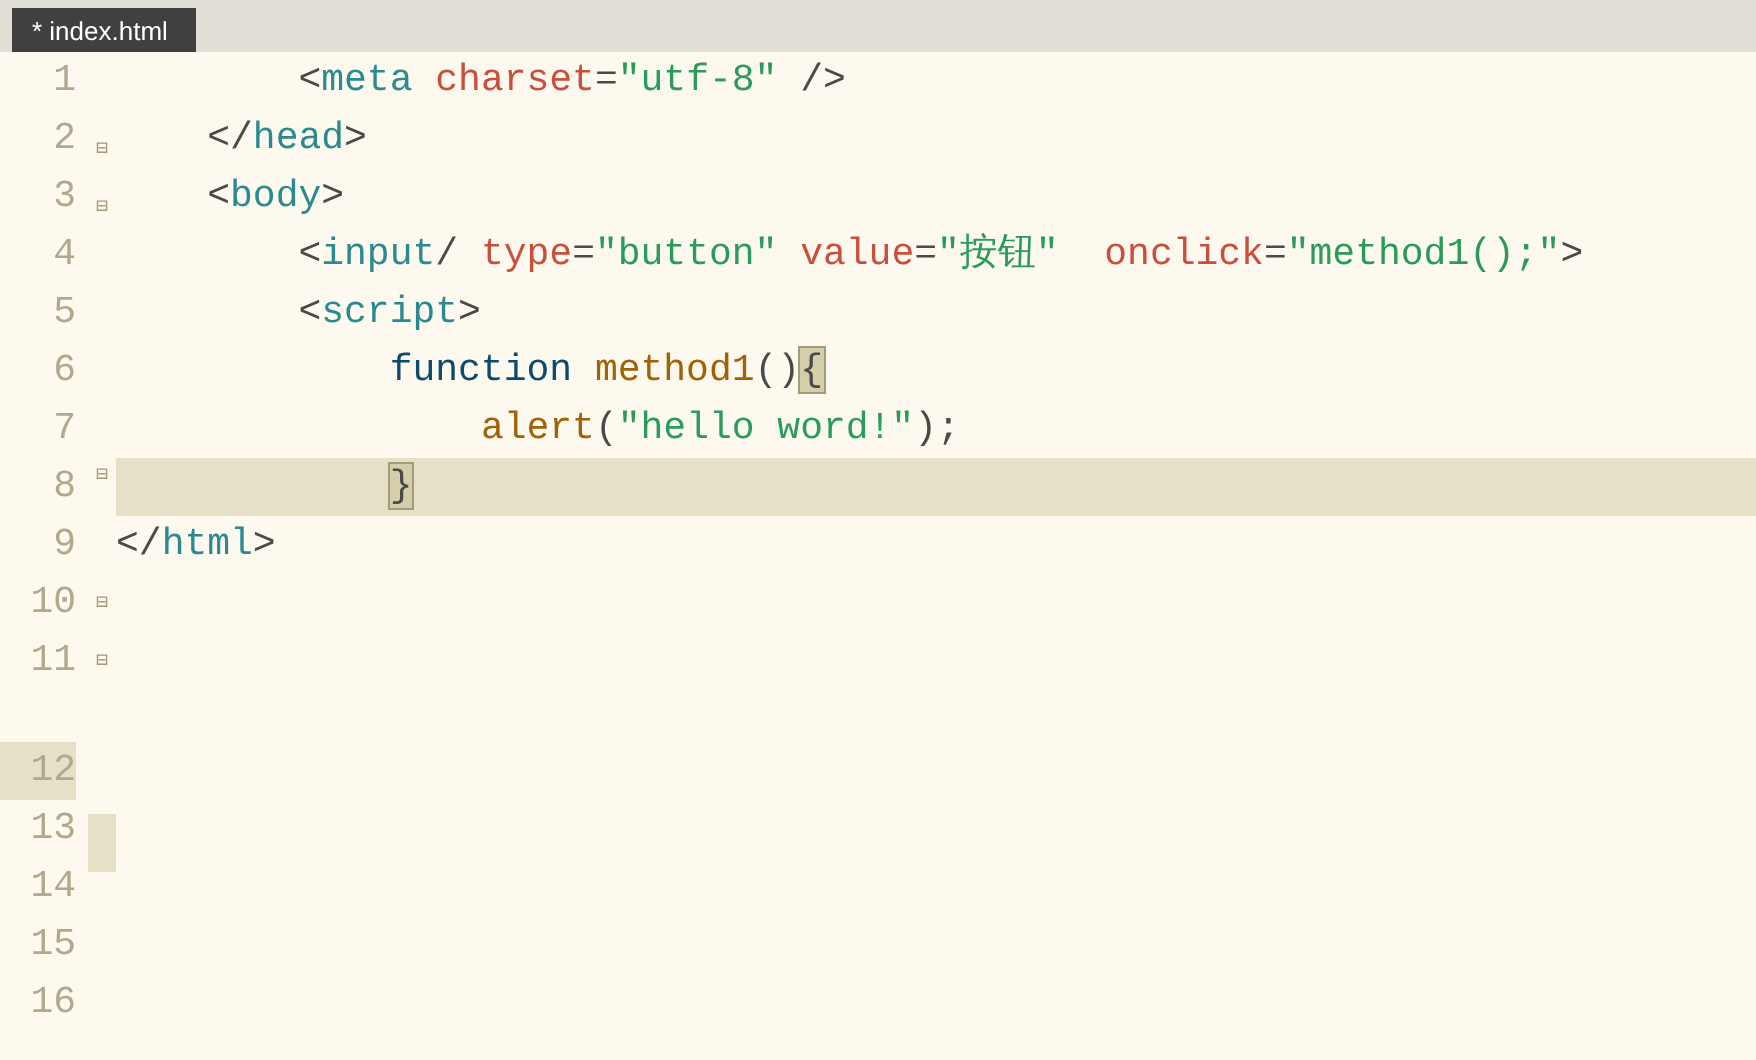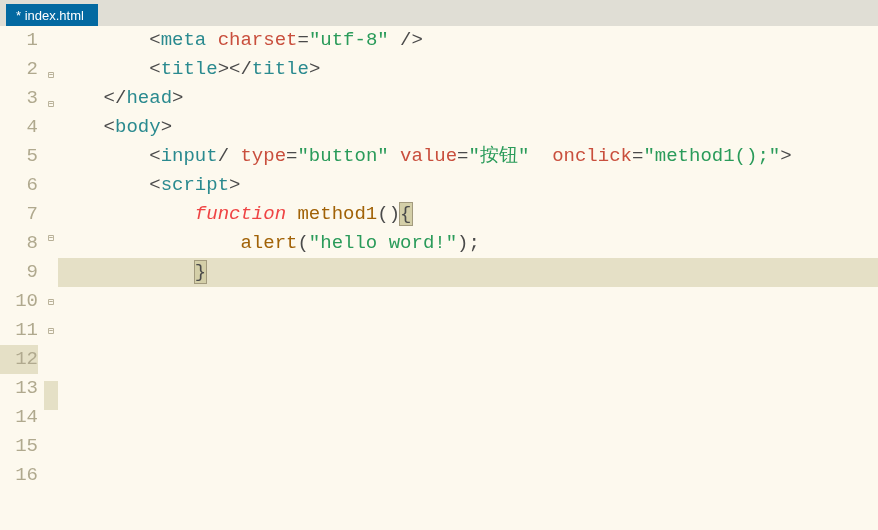--- a/index.html
+++ b/index.html
@@ -12,21 +12,21 @@
     height: 530px;
     overflow: hidden;
   }
   .tab-bar {
     height: 26px;
     background: #e0ded5;
     display: flex;
     align-items: flex-end;
   }
   .tab {
-    background: #0369a1;
+    background: #404040;
     color: #fff;
     padding: 3px 14px 3px 10px;
     font-size: 13px;
     font-family: Arial, sans-serif;
     height: 22px;
     display: flex;
     align-items: center;
     margin-left: 6px;
   }
   .editor {
@@ -64,27 +64,28 @@
     width: 100%;
     text-align: center;
     line-height: 29px;
     height: 29px;
   }
   .hl-line {
     background: #e5e0c6;
   }
   .hl-gutter {
     background: #e5e0c6;
+    margin-top: 26px;
   }
   
   .c-punc   { color: #4a4a4a; }
   .c-tag    { color: #2a8a8f; }
   .c-attr   { color: #c94f3d; }
   .c-str    { color: #2a9b5a; }
-  .c-kw     { color: #ef4444; font-style: italic; }
+  .c-kw     { color: #0c4a6e; }
   .c-fn     { color: #a16207; }
   .c-txt    { color: #333; }
   .brace-hl {
     background: #d4cfa8;
     outline: 1px solid #a39b7e;
   }
 </style>
 </head>
 <body>
 
@@ -107,23 +108,23 @@
       <div class="line">11</div>
       <div class="line hl-gutter">12</div>
       <div class="line">13</div>
       <div class="line">14</div>
       <div class="line">15</div>
       <div class="line">16</div>
     </div>
   <div class="fold-col" id="foldcol"><div class="fold-mark"></div><div class="fold-mark">⊟</div><div class="fold-mark">⊟</div><div class="fold-mark"></div><div class="fold-mark"></div><div class="fold-mark"></div><div class="fold-mark">⊟</div><div class="fold-mark"></div><div class="fold-mark">⊟</div><div class="fold-mark">⊟</div><div class="fold-mark"></div><div class="fold-mark hl-gutter"></div><div class="fold-mark"></div><div class="fold-mark"></div><div class="fold-mark"></div><div class="fold-mark"></div></div>
   <div class="code-col" id="codecol">
       <div class="line"><span class="c-txt">        </span><span class="c-punc">&lt;</span><span class="c-tag">meta</span><span class="c-txt"> </span><span class="c-attr">charset</span><span class="c-punc">=</span><span class="c-str">"utf-8"</span><span class="c-txt"> </span><span class="c-punc">/&gt;</span></div>
-      <div class="line"><span class="c-txt">        </span><span class="c-punc">&lt;</span><span class="c-tag">title</span><span class="c-punc">&gt;&lt;/</span><span class="c-tag">title</span><span class="c-punc">&gt;</span></div>
       <div class="line"><span class="c-txt">    </span><span class="c-punc">&lt;/</span><span class="c-tag">head</span><span class="c-punc">&gt;</span></div>
       <div class="line"><span class="c-txt">    </span><span class="c-punc">&lt;</span><span class="c-tag">body</span><span class="c-punc">&gt;</span></div>
       <div class="line"><span class="c-txt">        </span><span class="c-punc">&lt;</span><span class="c-tag">input</span><span class="c-punc">/</span><span class="c-txt"> </span><span class="c-attr">type</span><span class="c-punc">=</span><span class="c-str">"button"</span><span class="c-txt"> </span><span class="c-attr">value</span><span class="c-punc">=</span><span class="c-str">"按钮"</span><span class="c-txt">  </span><span class="c-attr">onclick</span><span class="c-punc">=</span><span class="c-str">"method1();"</span><span class="c-punc">&gt;</span></div>
       <div class="line"><span class="c-txt">        </span><span class="c-punc">&lt;</span><span class="c-tag">script</span><span class="c-punc">&gt;</span></div>
       <div class="line"><span class="c-txt">            </span><span class="c-kw">function</span><span class="c-txt"> </span><span class="c-fn">method1</span><span class="c-punc">()</span><span class="brace-hl c-punc">{</span></div>
       <div class="line"><span class="c-txt">                </span><span class="c-fn">alert</span><span class="c-punc">(</span><span class="c-str">"hello word!"</span><span class="c-punc">);</span></div>
       <div class="line hl-line"><span class="c-txt">            </span><span class="brace-hl c-punc">}</span></div>
+      <div class="line"><span class="c-punc">&lt;/</span><span class="c-tag">html</span><span class="c-punc">&gt;</span></div>
       <div class="line"><span class="c-txt"></span></div>
     </div>
 </div>
 
 </body></html>

